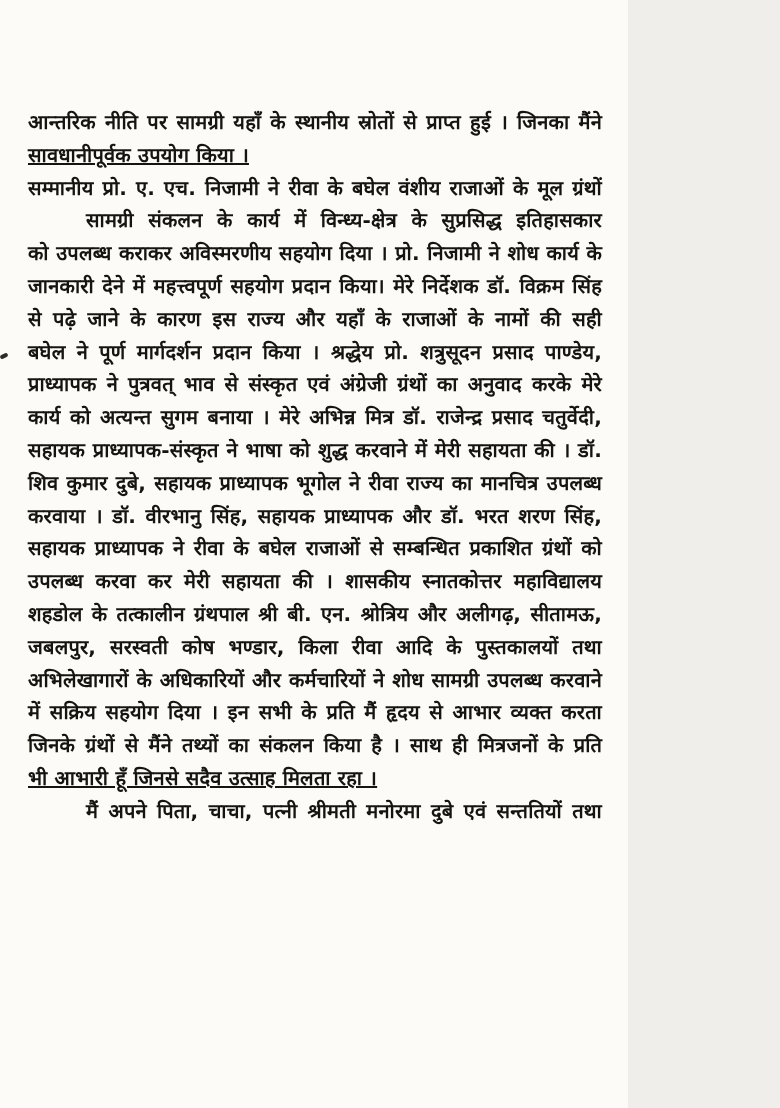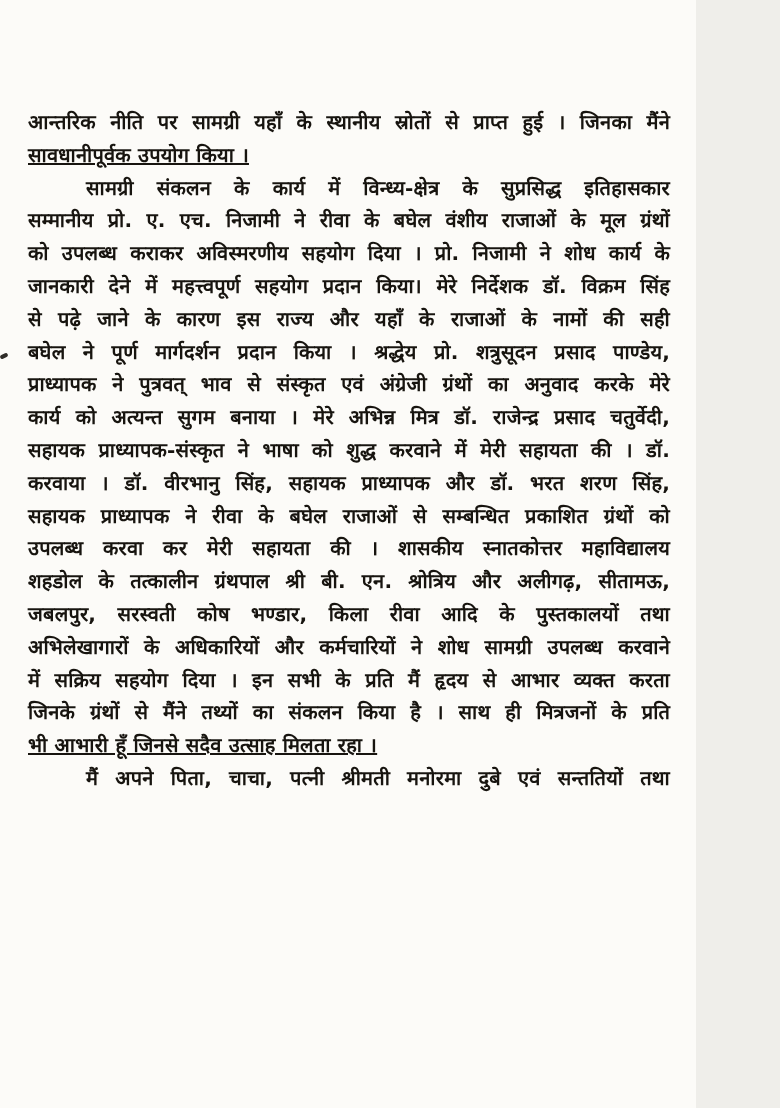--- a/index.html
+++ b/index.html
@@ -9,21 +9,21 @@
     height: 1108px;
   }
 
   body {
     background: #efeeea;
     font-family: "DejaVu Sans", sans-serif;
   }
 
   .page {
     position: relative;
-    width: 696px;
+    width: 628px;
     height: 1108px;
     background: #fcfbf8;
     overflow: hidden;
     color: #17140f;
   }
 
   .text-block {
     position: absolute;
     top: 106px;
     left: 28px;
@@ -74,29 +74,30 @@
   <div class="scan-artifact"></div>
 
   <div class="text-block">
 
     <div class="para">
       <div class="line">आन्तरिक नीति पर सामग्री यहाँ के स्थानीय स्रोतों से प्राप्त हुई । जिनका मैंने</div>
       <div class="line last">सावधानीपूर्वक उपयोग किया ।</div>
     </div>
 
     <div class="para">
+      <div class="line">सम्मानीय प्रो. ए. एच. निजामी ने रीवा के बघेल वंशीय राजाओं के मूल ग्रंथों</div>
       <div class="line first">सामग्री संकलन के कार्य में विन्ध्य-क्षेत्र के सुप्रसिद्ध इतिहासकार</div>
-      <div class="line">सम्मानीय प्रो. ए. एच. निजामी ने रीवा के बघेल वंशीय राजाओं के मूल ग्रंथों</div>
       <div class="line">को उपलब्ध कराकर अविस्मरणीय सहयोग दिया । प्रो. निजामी ने शोध कार्य के</div>
       <div class="line">जानकारी देने में महत्त्वपूर्ण सहयोग प्रदान किया। मेरे निर्देशक डॉ. विक्रम सिंह</div>
       <div class="line">से पढ़े जाने के कारण इस राज्य और यहाँ के राजाओं के नामों की सही</div>
       <div class="line">बघेल ने पूर्ण मार्गदर्शन प्रदान किया । श्रद्धेय प्रो. शत्रुसूदन प्रसाद पाण्डेय,</div>
       <div class="line">प्राध्यापक ने पुत्रवत् भाव से संस्कृत एवं अंग्रेजी ग्रंथों का अनुवाद करके मेरे</div>
       <div class="line">कार्य को अत्यन्त सुगम बनाया । मेरे अभिन्न मित्र डॉ. राजेन्द्र प्रसाद चतुर्वेदी,</div>
       <div class="line">सहायक प्राध्यापक-संस्कृत ने भाषा को शुद्ध करवाने में मेरी सहायता की । डॉ.</div>
+      <div class="line">शिव कुमार दुबे, सहायक प्राध्यापक भूगोल ने रीवा राज्य का मानचित्र उपलब्ध</div>
       <div class="line">करवाया । डॉ. वीरभानु सिंह, सहायक प्राध्यापक और डॉ. भरत शरण सिंह,</div>
       <div class="line">सहायक प्राध्यापक ने रीवा के बघेल राजाओं से सम्बन्धित प्रकाशित ग्रंथों को</div>
       <div class="line">उपलब्ध करवा कर मेरी सहायता की । शासकीय स्नातकोत्तर महाविद्यालय</div>
       <div class="line">शहडोल के तत्कालीन ग्रंथपाल श्री बी. एन. श्रोत्रिय और अलीगढ़, सीतामऊ,</div>
       <div class="line">जबलपुर, सरस्वती कोष भण्डार, किला रीवा आदि के पुस्तकालयों तथा</div>
       <div class="line">अभिलेखागारों के अधिकारियों और कर्मचारियों ने शोध सामग्री उपलब्ध करवाने</div>
       <div class="line">में सक्रिय सहयोग दिया । इन सभी के प्रति मैं हृदय से आभार व्यक्त करता</div>
       <div class="line">जिनके ग्रंथों से मैंने तथ्यों का संकलन किया है । साथ ही मित्रजनों के प्रति</div>
       <div class="line last">भी आभारी हूँ जिनसे सदैव उत्साह मिलता रहा ।</div>
     </div>

